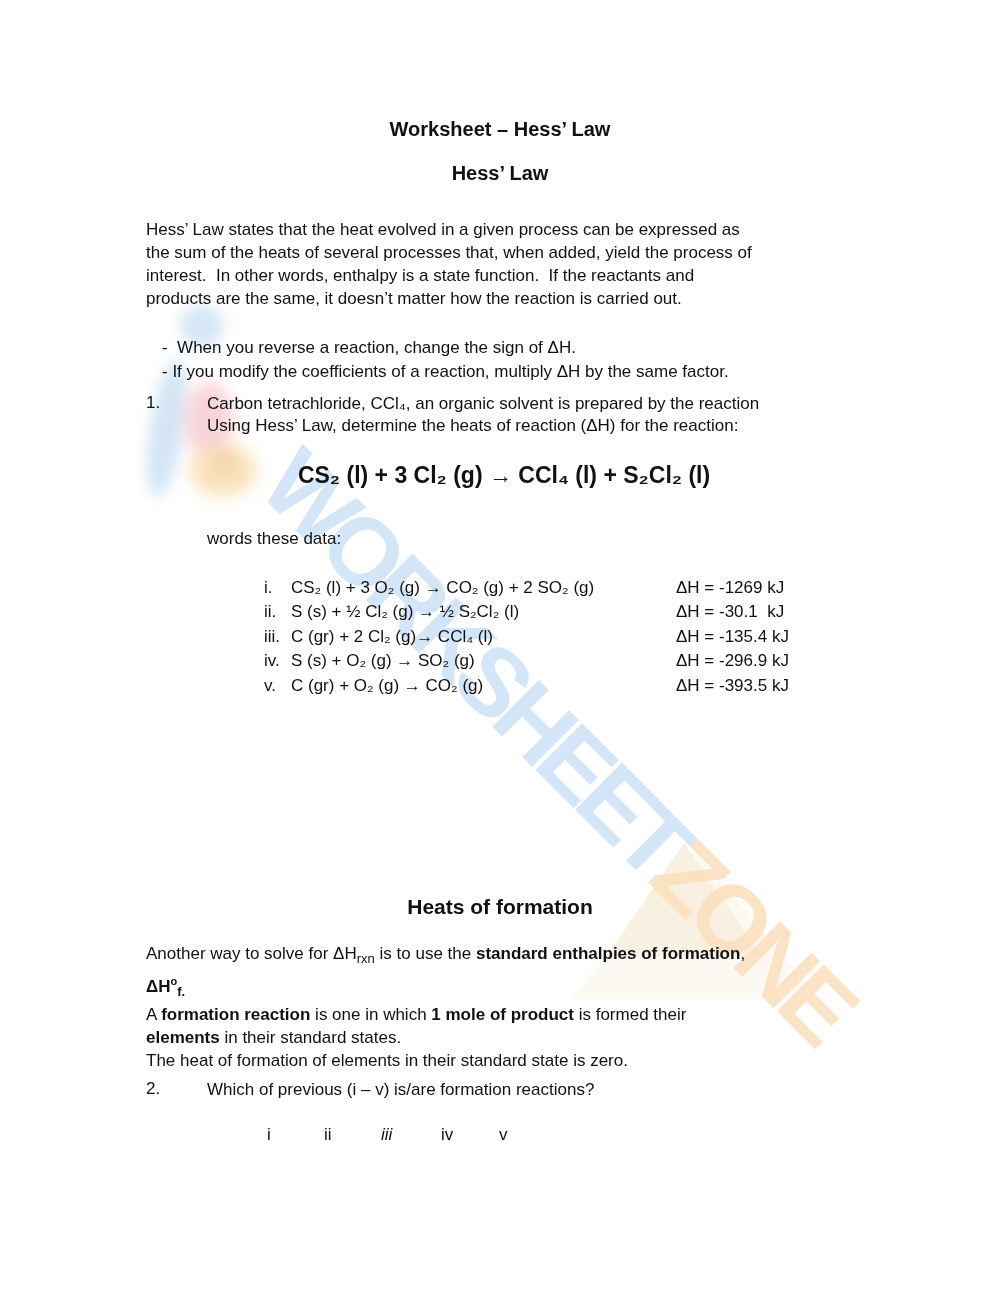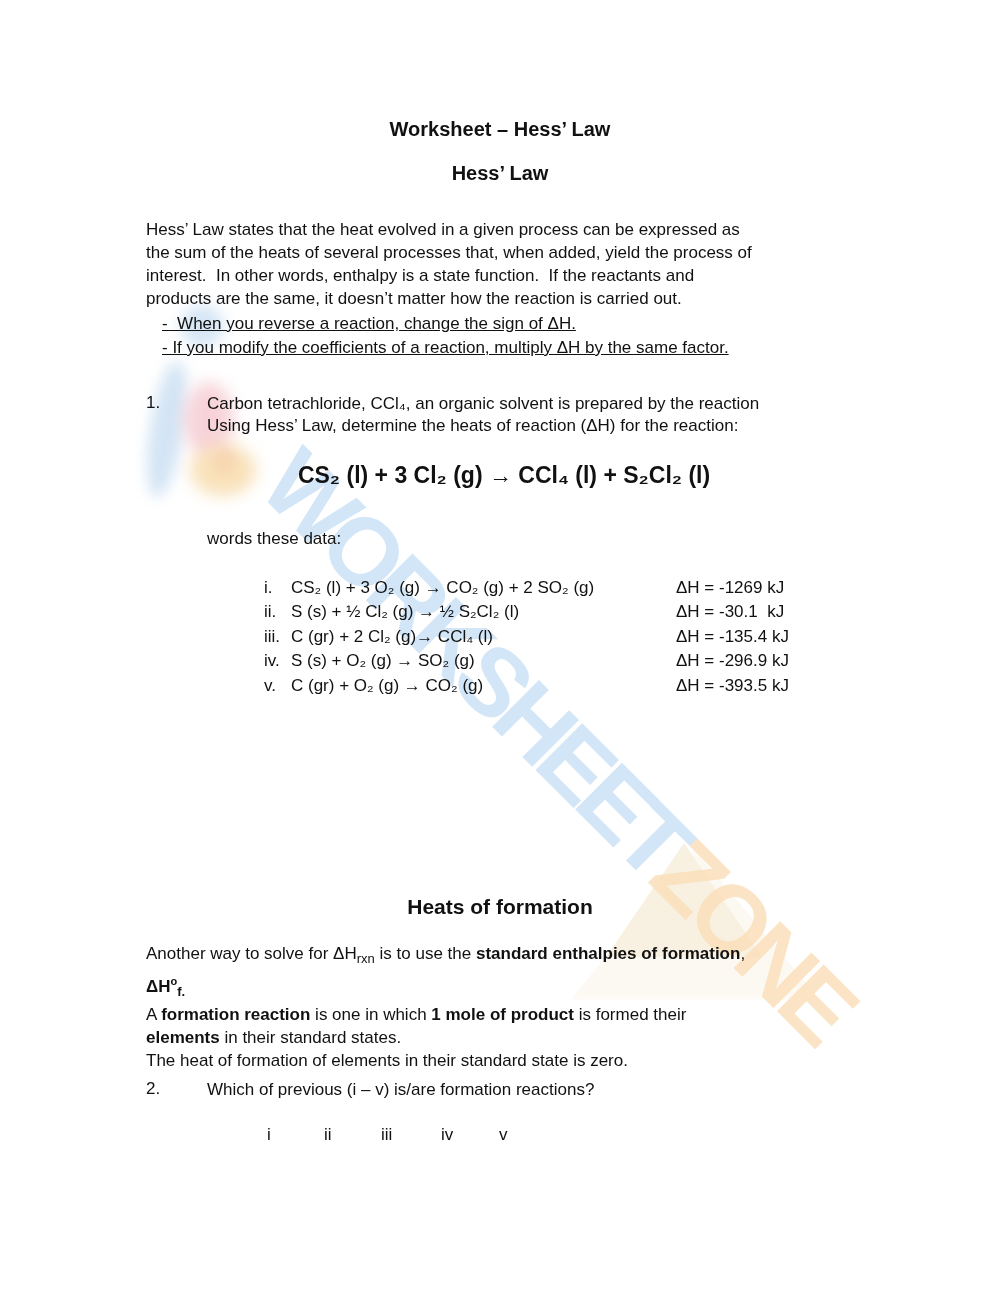--- a/index.html
+++ b/index.html
@@ -39,41 +39,41 @@
   .logo-pink {left:184px;top:382px;width:50px;height:76px;background:var(--logo-pink,#f6ccd3);filter:blur(8px);opacity:.85;}
   .logo-red  {left:214px;top:450px;width:22px;height:24px;background:var(--logo-red,#f2b4bb);filter:blur(5px);opacity:.8;}
   .logo-orange{left:190px;top:444px;width:66px;height:52px;background:var(--logo-orange,#f8dcae);filter:blur(8px);opacity:.85;}
   
   .content{position:absolute;inset:0;font-size:17px;}
   .line{white-space:pre-wrap;}
   .center{left:0;right:0;text-align:center;position:absolute;}
   .doc-title{top:118px;font-size:20px;font-weight:bold;}
   .section-title{top:162px;font-size:20px;font-weight:bold;}
   .intro{position:absolute;left:146px;top:208px;width:730px;line-height:23px;margin-top:10px;}
-  .rules{position:absolute;left:162px;top:312px;width:730px;line-height:24px;text-decoration:underline;}
+  .rules{position:absolute;left:162px;top:336px;width:730px;line-height:24px;}
   .q-block{position:absolute;display:flex;}
   .q1{left:146px;top:393px;width:760px;}
   .q2{left:146px;top:1079px;width:760px;}
   .q-num{width:61px;flex:none;}
   .q-body{flex:1;line-height:22px;}
   .equation{top:462px;font-size:23px;font-weight:bold;white-space:pre-wrap;padding-left:8px;}
   .given{position:absolute;left:207px;top:529px;}
   .datalist{position:absolute;left:264px;top:576px;width:600px;line-height:24.4px;}
   .drow{position:relative;display:flex;}
   .dnum{width:27px;flex:none;}
   .deq{white-space:pre-wrap;}
   .ddh{position:absolute;left:412px;white-space:pre-wrap;}
   .heats-heading{top:895px;font-size:21px;font-weight:bold;}
   .formation{position:absolute;left:146px;top:942px;width:740px;line-height:23px;}
   .formation b{font-weight:bold;}
   sub{font-size:13px;}
   sup{font-size:11px;}
   .options{position:absolute;left:0;top:1125px;width:100%;height:24px;}
   .options span{position:absolute;}
-  .opt-0{left:267px;} .opt-1{left:324px;} .opt-2{left:381px;} .opt-3{left:441px;} .opt-4{left:499px;}
+  .opt-0{left:267px;} .opt-1{left:324px;} .opt-2{left:381px;font-style:italic;} .opt-3{left:441px;} .opt-4{left:499px;}
 </style>
 </head>
 <body>
 
 <div class="page">
 
   <div class="wm-layer">
     <div class="logo-blob logo-dot"></div>
     <div class="logo-blob logo-blue"></div>
     <div class="logo-blob logo-pink"></div>

